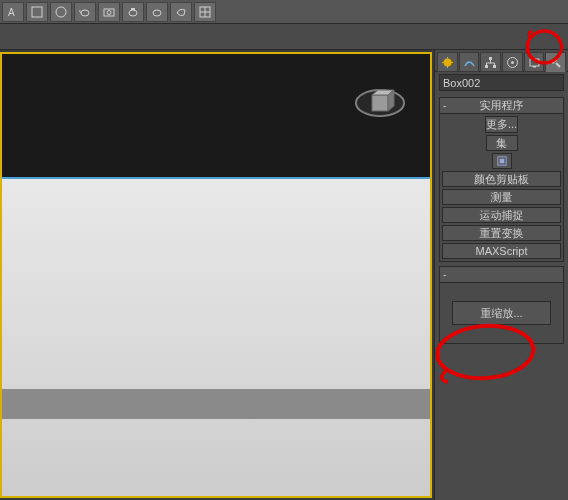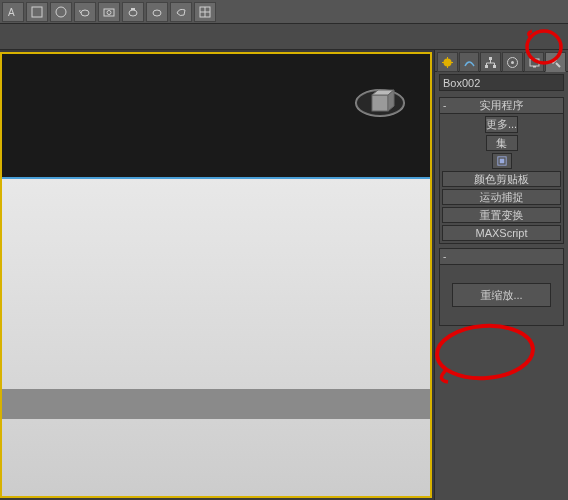--- a/index.html
+++ b/index.html
@@ -345,20 +345,21 @@
           <div class="panel-btn more">更多...</div>
           <div class="panel-btn set">集</div>
           <div class="icon-btn">
               <svg viewBox="0 0 13 13" width="12" height="12">
                 <rect x="2" y="2" width="9" height="9" fill="none" stroke="#9ad"></rect>
                 <rect x="4" y="4" width="5" height="5" fill="#9ad"></rect>
               </svg>
             </div>
         </div>
         <div class="panel-btn wide">颜色剪贴板</div>
+        <div class="panel-btn wide">测量</div>
         <div class="panel-btn wide">运动捕捉</div>
         <div class="panel-btn wide">重置变换</div>
         <div class="panel-btn wide">MAXScript</div>
       </div>
     </div>
 
     <div class="rollout rescale">
       <div class="rollout-title">
         <span class="collapse">-</span>
       </div>

